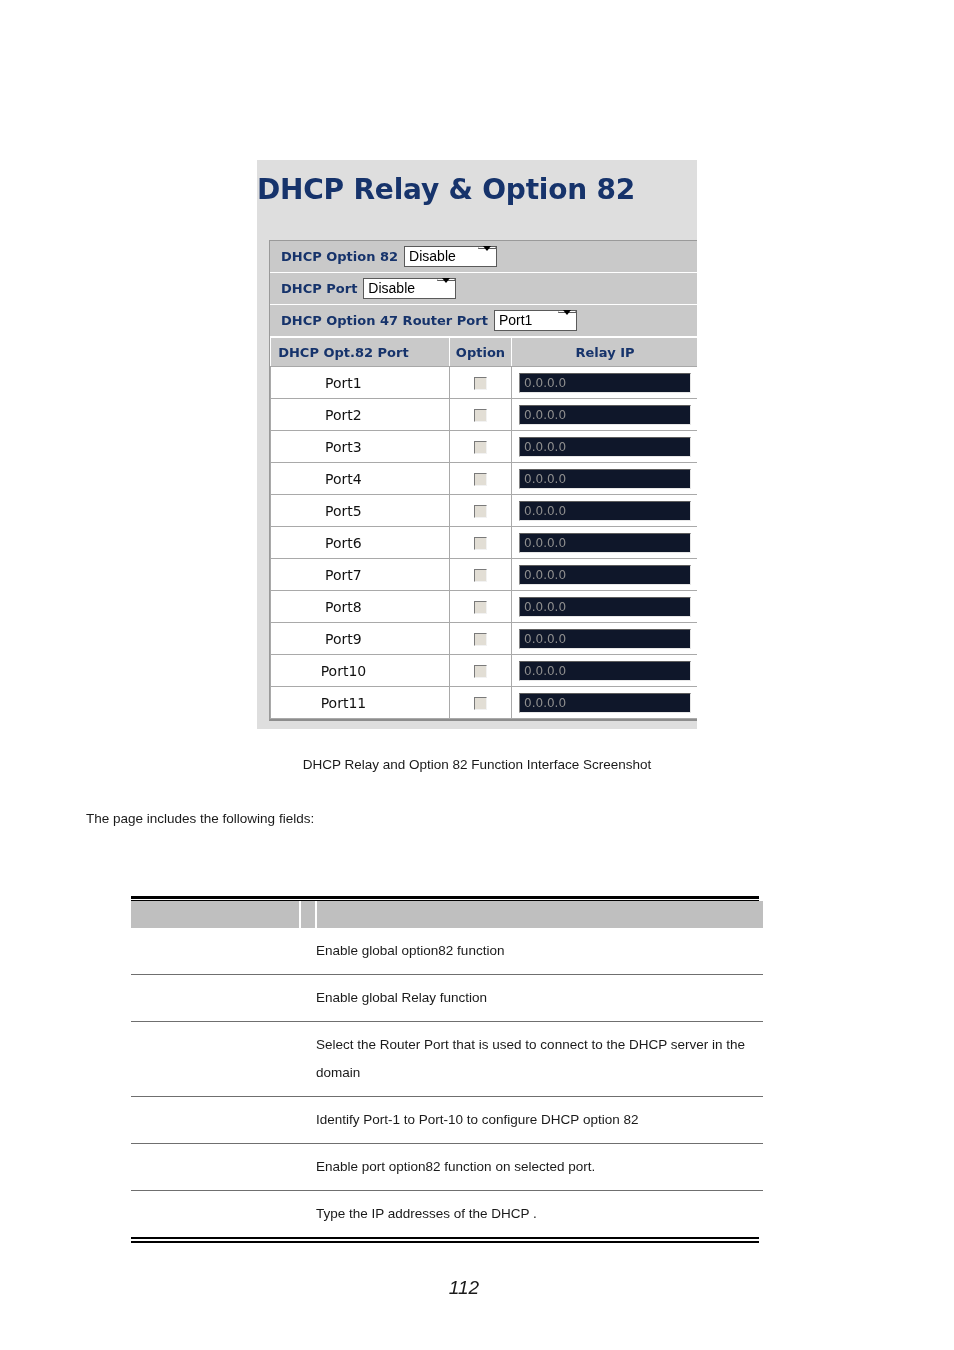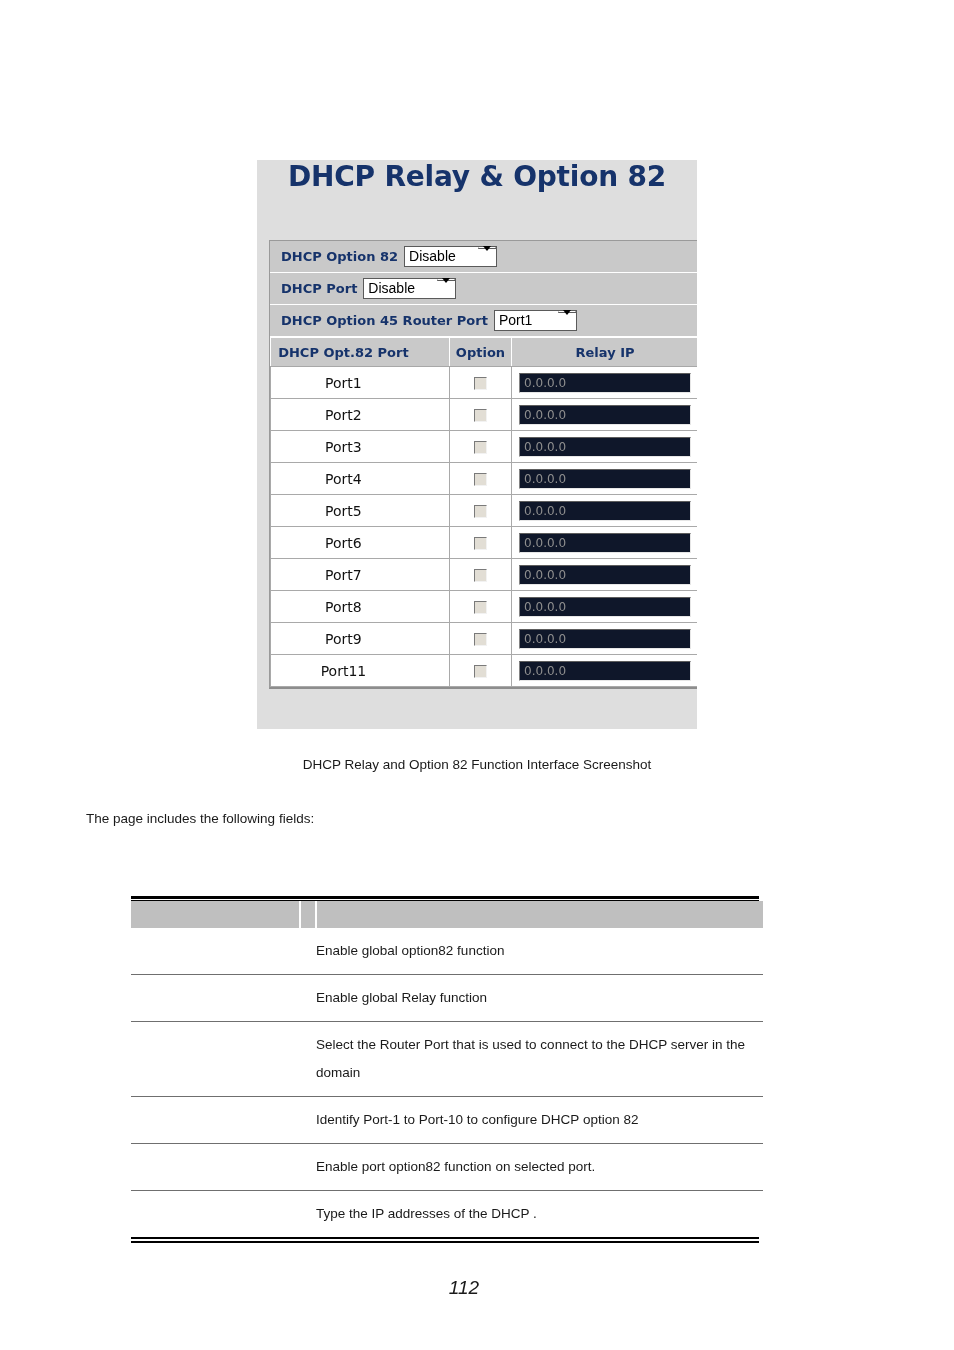--- a/index.html
+++ b/index.html
@@ -25,21 +25,21 @@
     height: 569px;
     background: #dedede;
     overflow: hidden;
     box-sizing: border-box;
   }
   .ui-title {
     font-family: "DejaVu Sans", sans-serif;
     font-weight: bold;
     font-size: 28px;
     color: #16336b;
-    text-align: center;
+    padding-top: 13px;
     letter-spacing: -0.2px;
     white-space: nowrap;
   }
 
   .ui-panel {
     position: absolute;
     left: 12px;
     top: 80px;
     width: 432px;
     border: 1px solid #9a9a9a;
@@ -269,21 +269,21 @@
 
     <div class="glob-row">
       <span class="glob-label">DHCP Port</span>
       <span class="w-select sel-w2">
         <span class="val">Disable</span>
         <span class="arrow"></span>
       </span>
     </div>
 
     <div class="glob-row">
-      <span class="glob-label">DHCP Option 45 Router Port</span>
+      <span class="glob-label">DHCP Option 47 Router Port</span>
       <span class="w-select sel-w3">
         <span class="val">Port1</span>
         <span class="arrow"></span>
       </span>
     </div>
 
     <table class="pt">
       <thead>
         <tr>
           <th class="c-port">DHCP Opt.82 Port</th>
@@ -343,20 +343,27 @@
           </tr>
           <tr>
             <td class="c-port">Port8</td>
             <td class="c-opt"><span class="w-check"></span></td>
             <td class="c-ip">
               <span class="w-input">0.0.0.0</span>
             </td>
           </tr>
           <tr>
             <td class="c-port">Port9</td>
+            <td class="c-opt"><span class="w-check"></span></td>
+            <td class="c-ip">
+              <span class="w-input">0.0.0.0</span>
+            </td>
+          </tr>
+          <tr>
+            <td class="c-port">Port10</td>
             <td class="c-opt"><span class="w-check"></span></td>
             <td class="c-ip">
               <span class="w-input">0.0.0.0</span>
             </td>
           </tr>
           <tr>
             <td class="c-port">Port11</td>
             <td class="c-opt"><span class="w-check"></span></td>
             <td class="c-ip">
               <span class="w-input">0.0.0.0</span>

